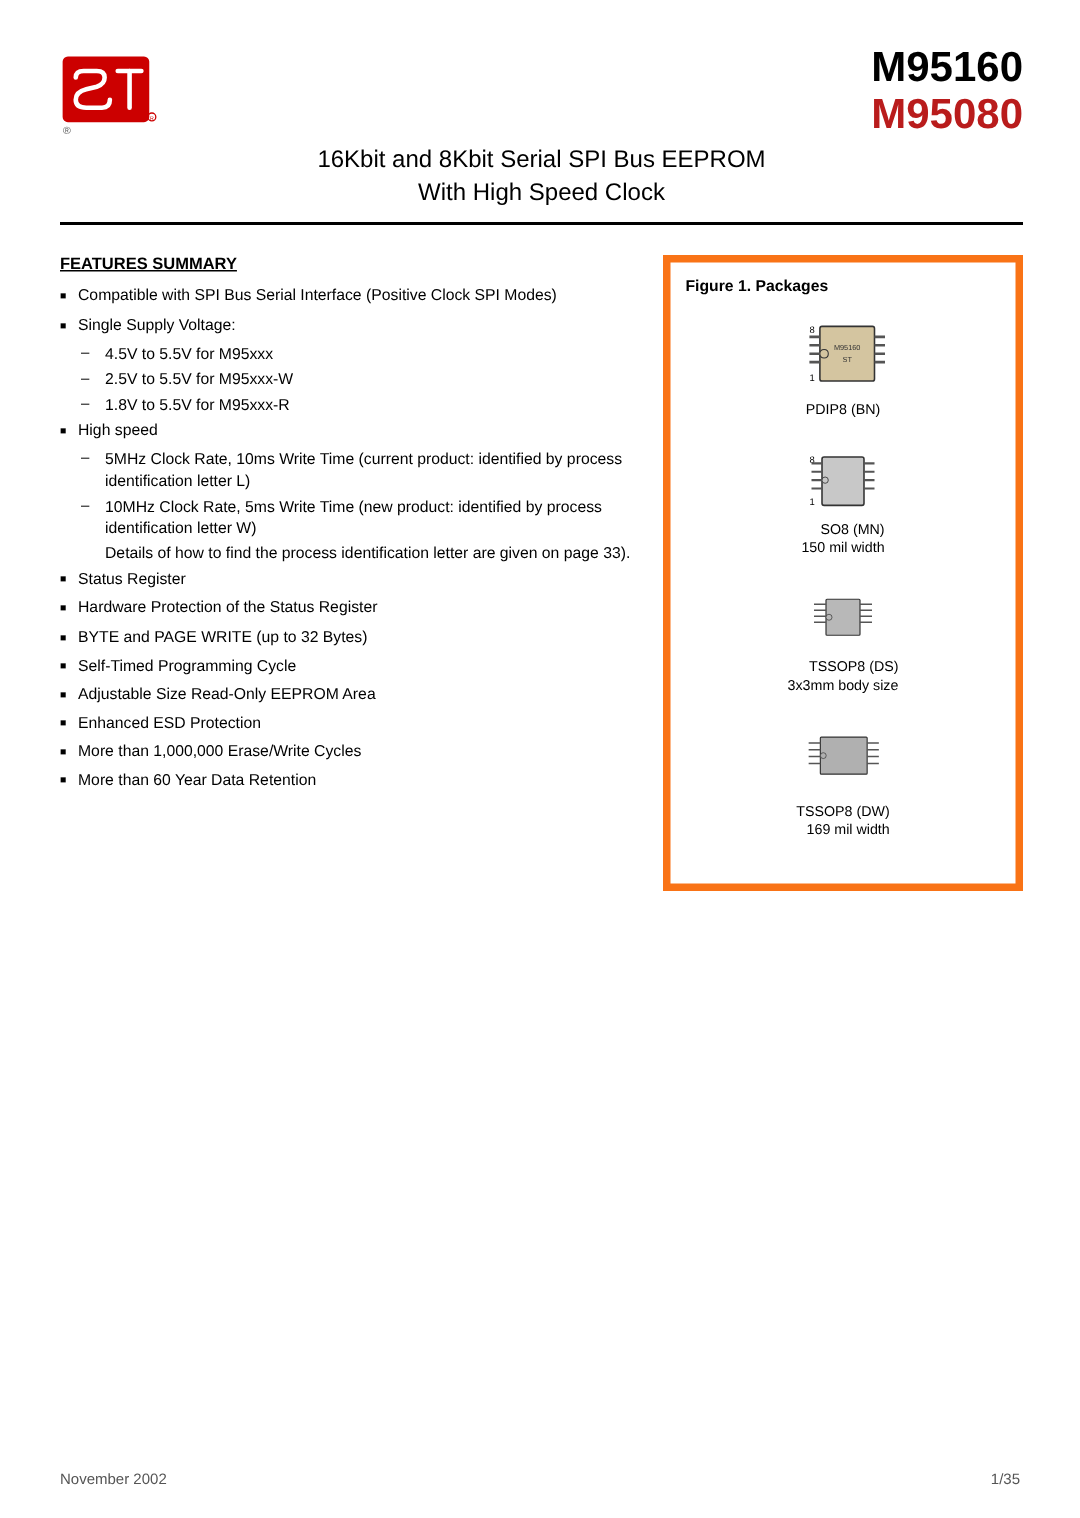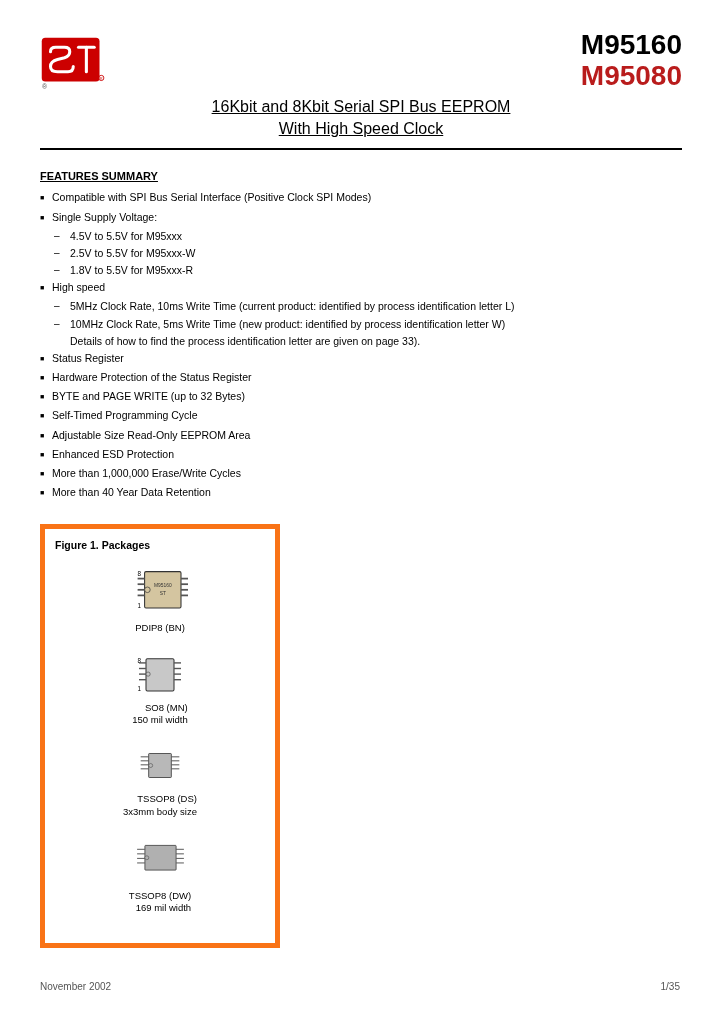--- a/index.html
+++ b/index.html
@@ -56,34 +56,32 @@
       line-height: 1.1;
     }
 
     .subtitle {
       font-size: 16px;
       font-weight: normal;
       color: #000;
       text-align: center;
       margin-top: 4px;
       line-height: 1.4;
-      text-decoration: underline;
     }
 
     .header-divider {
       border: none;
       border-top: 2px solid #000;
       margin: 8px 0 20px 0;
     }
 
     
     .main-content {
       display: flex;
       gap: 20px;
-      flex-direction: column;
     }
 
     .left-column {
       flex: 1;
       min-width: 0;
     }
 
     .right-column {
       width: 240px;
       flex-shrink: 0;
@@ -309,21 +307,21 @@
         <span class="feature-text">Enhanced ESD Protection</span>
       </div>
 
       <div class="feature-item">
         <span class="bullet">■</span>
         <span class="feature-text">More than 1,000,000 Erase/Write Cycles</span>
       </div>
 
       <div class="feature-item">
         <span class="bullet">■</span>
-        <span class="feature-text">More than 40 Year Data Retention</span>
+        <span class="feature-text">More than 60 Year Data Retention</span>
       </div>
 
     </div>
 
     <div class="right-column">
       <div class="figure-box">
         <div class="figure-title">Figure 1. Packages</div>
 
         <div class="package-item">
           <svg class="chip-pdip" viewBox="0 0 100 70">

